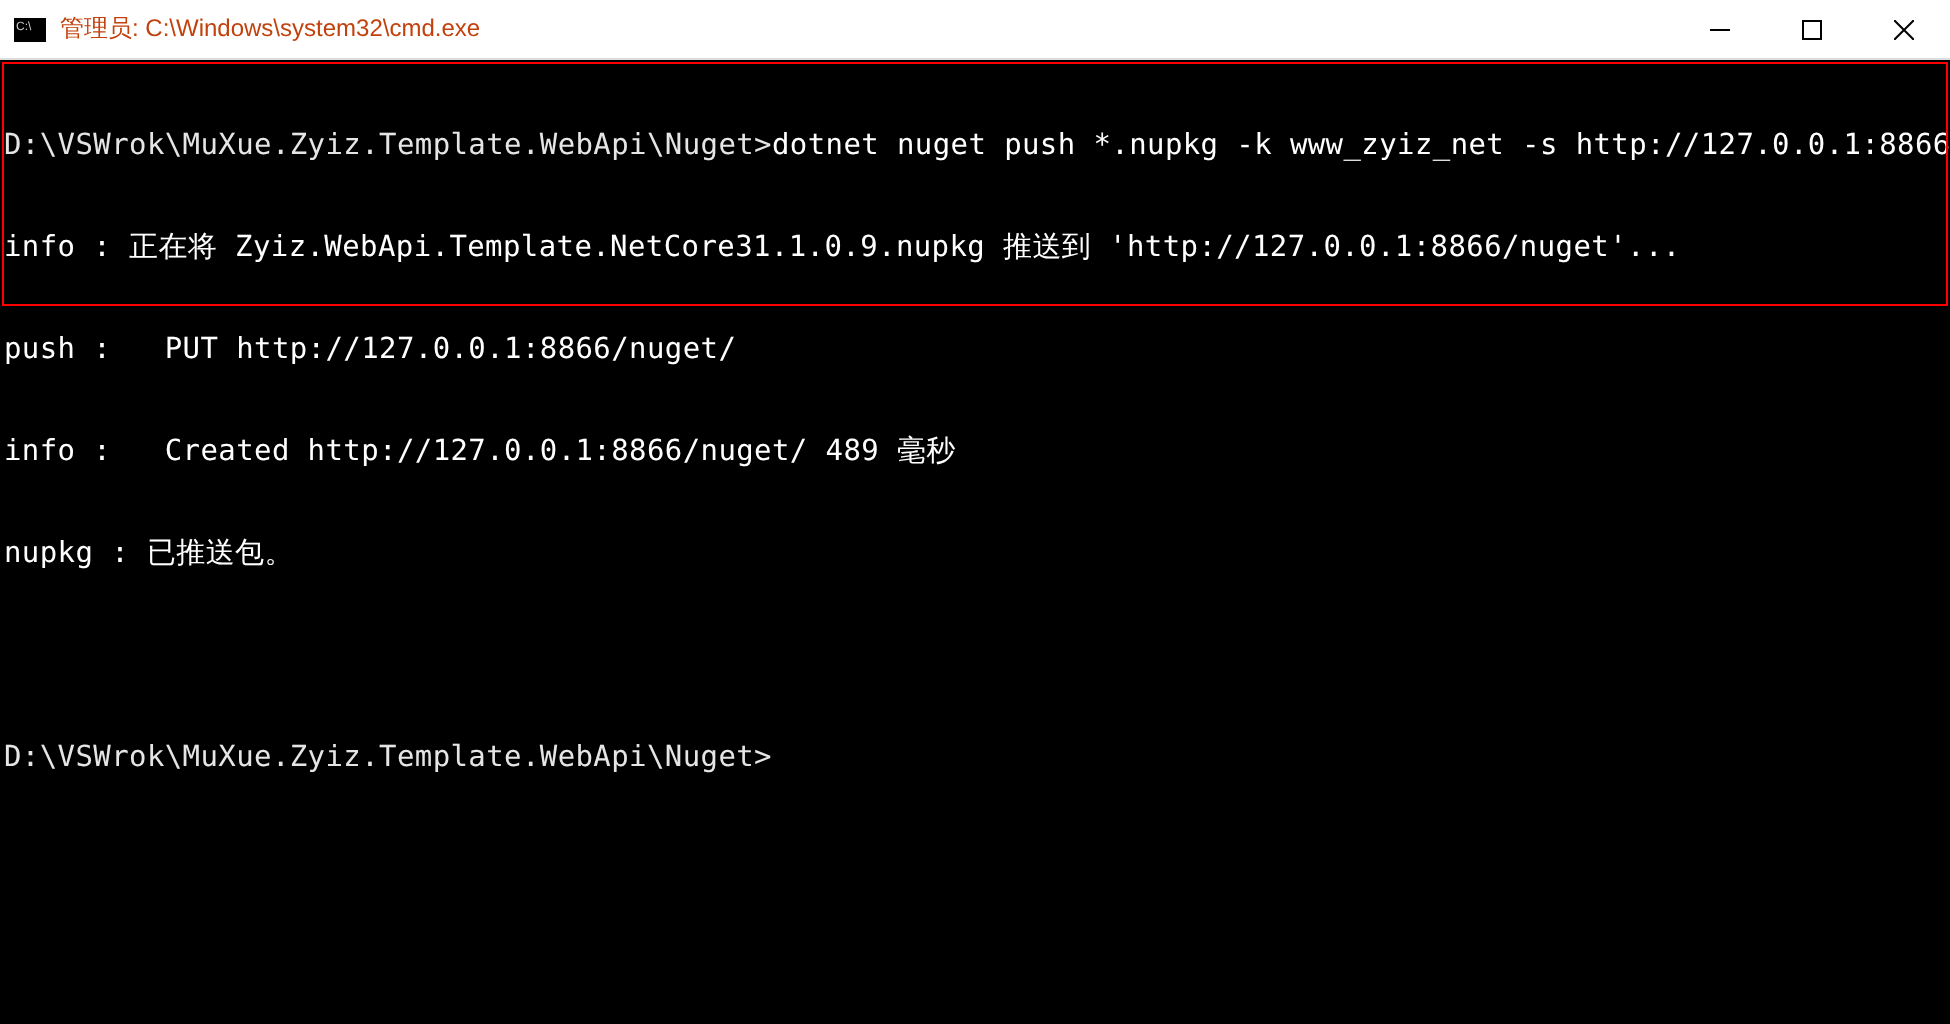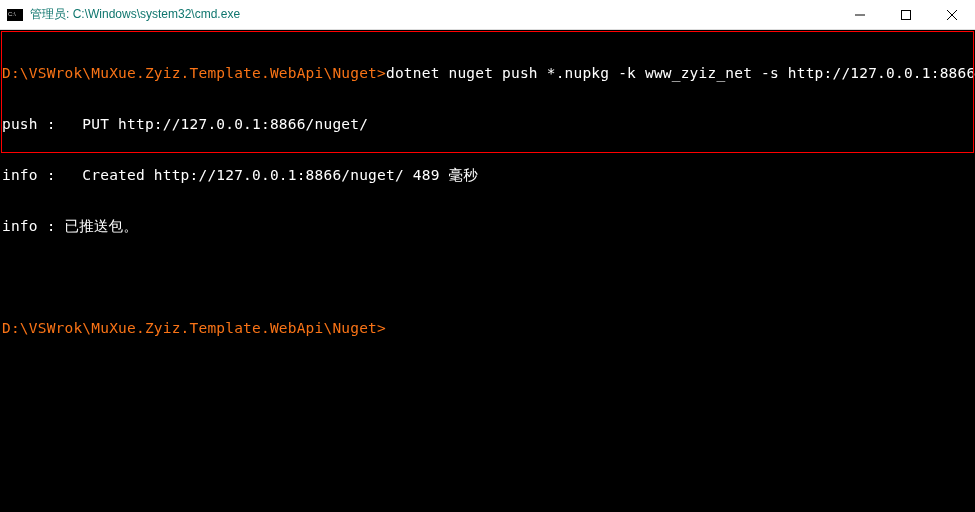--- a/index.html
+++ b/index.html
@@ -40,21 +40,21 @@
     .titlebar-icon::after {
       content: "C:\\";
       position: absolute;
       font-size: 6px;
       color: #ccc;
       top: 2px;
       left: 1px;
     }
     .titlebar-title {
       font-size: 12px;
-      color: #0f766e;
+      color: #c2410c;
       flex: 1;
     }
     .titlebar-controls {
       display: flex;
       height: 100%;
     }
     .titlebar-btn {
       width: 46px;
       height: 100%;
       display: flex;
@@ -88,21 +88,21 @@
       font-size: 14.5px;
       line-height: 17px;
       color: #fff;
       white-space: pre;
       letter-spacing: 0.2px;
     }
     .terminal-line {
       min-height: 17px;
     }
     .prompt-path {
-      color: #f97316;
+      color: #e5e5e5;
     }
     .cursor-block {
       display: inline-block;
       width: 0;
       height: 0;
     }
   </style>
 </head>
 <body>
 
@@ -126,20 +126,21 @@
             <line x1="0" y1="0" x2="10" y2="10" stroke="currentColor" stroke-width="1"></line>
             <line x1="10" y1="0" x2="0" y2="10" stroke="currentColor" stroke-width="1"></line>
           </svg>
       </div>
     </div>
   </div>
   <div class="terminal-area">
     <div class="highlight-box"></div>
     <div class="terminal-content">
       <div class="terminal-line"><span class="prompt-path">D:\VSWrok\MuXue.Zyiz.Template.WebApi\Nuget&gt;</span><span>dotnet nuget push *.nupkg -k www_zyiz_net -s http://127.0.0.1:8866/nuget</span></div>
+      <div class="terminal-line">info : 正在将 Zyiz.WebApi.Template.NetCore31.1.0.9.nupkg 推送到 'http://127.0.0.1:8866/nuget'...</div>
       <div class="terminal-line">push :   PUT http://127.0.0.1:8866/nuget/</div>
       <div class="terminal-line">info :   Created http://127.0.0.1:8866/nuget/ 489 毫秒</div>
-      <div class="terminal-line">info : 已推送包。</div>
+      <div class="terminal-line">nupkg : 已推送包。</div>
       <div class="terminal-line"></div>
       <div class="terminal-line"><span class="prompt-path">D:\VSWrok\MuXue.Zyiz.Template.WebApi\Nuget&gt;</span><span class="cursor-block"></span></div>
     </div>
   </div>
 </div>
 
 </body></html>

